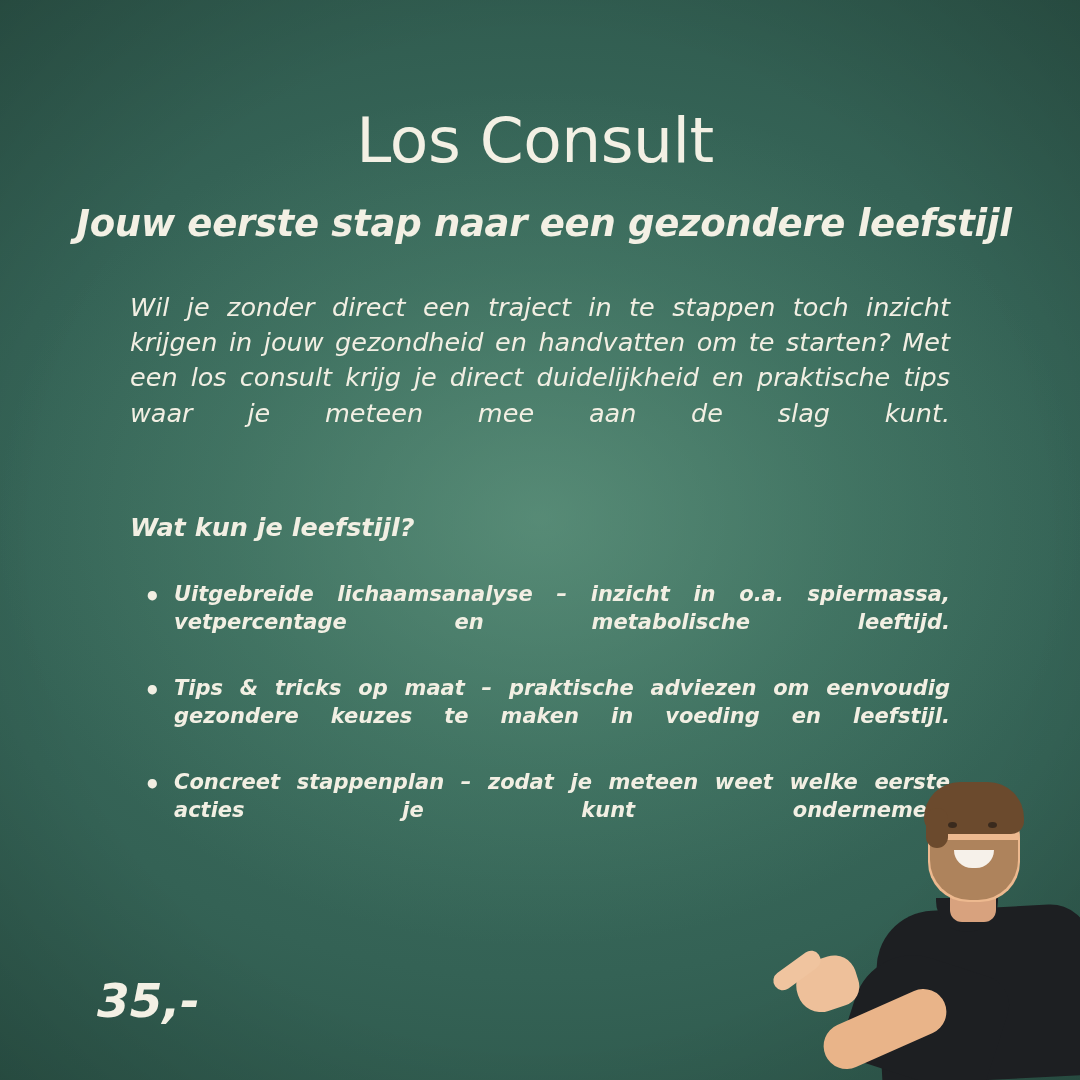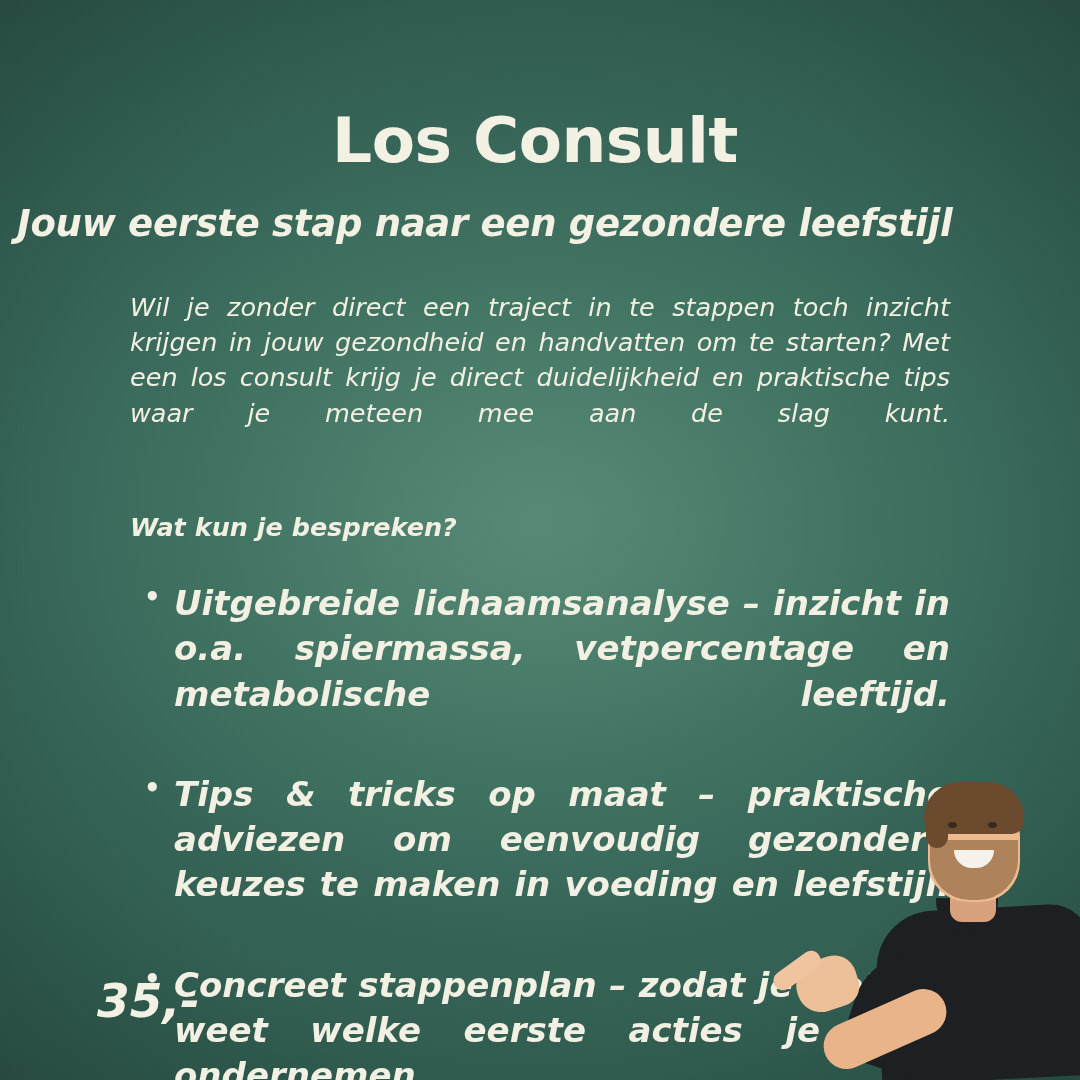--- a/index.html
+++ b/index.html
@@ -39,31 +39,32 @@
     padding: 0 64px;
   }
 
   .title {
     position: absolute;
     top: 108px;
     left: 0;
     right: 10px;
     text-align: center;
     font-size: 63px;
-    font-weight: bold;
+    font-weight: normal;
     color: #f3f0e4;
     letter-spacing: -0.5px;
     line-height: 1.05;
   }
 
   .subtitle {
     position: absolute;
     top: 202px;
-    left: 17px;
+    left: 8px;
     right: 0;
+    text-align: center;
     font-size: 37px;
     font-weight: bold;
     font-style: italic;
     color: #f3f0e4;
     letter-spacing: -0.3px;
   }
 
   .body-block {
     position: absolute;
     top: 290px;
@@ -91,21 +92,21 @@
   }
 
   ul.bullets {
     margin-top: 36px;
     padding-left: 40px;
     list-style: none;
   }
 
   ul.bullets li {
     position: relative;
-    font-size: 34px;
+    font-size: 21px;
     font-style: italic;
     font-weight: bold;
     color: #f2efe3;
     line-height: 1.33;
     margin-bottom: 10px;
     text-align: justify;
     text-justify: inter-word;
     padding-left: 4px;
   }
 
@@ -284,21 +285,21 @@
   <div class="content">
 
     <h1 class="title">Los Consult</h1>
 
     <h2 class="subtitle">Jouw eerste stap naar een gezondere leefstijl</h2>
 
     <div class="body-block">
 
       <p class="intro">Wil je zonder direct een traject in te stappen toch inzicht krijgen in jouw gezondheid en handvatten om te starten? Met een los consult krijg je direct duidelijkheid en praktische tips waar je meteen mee aan de slag kunt.</p>
 
-      <p class="question">Wat kun je bespreken?</p>
+      <p class="question">Wat kun je leefstijl?</p>
 
       <ul class="bullets">
         <li>Uitgebreide lichaamsanalyse – inzicht in o.a. spiermassa, vetpercentage en metabolische leeftijd.</li>
         <li>Tips &amp; tricks op maat – praktische adviezen om eenvoudig gezondere keuzes te maken in voeding en leefstijl.</li>
         <li>Concreet stappenplan – zodat je meteen weet welke eerste acties je kunt ondernemen.</li>
       </ul>
 
     </div>
 
     <div class="price">35,-</div>

